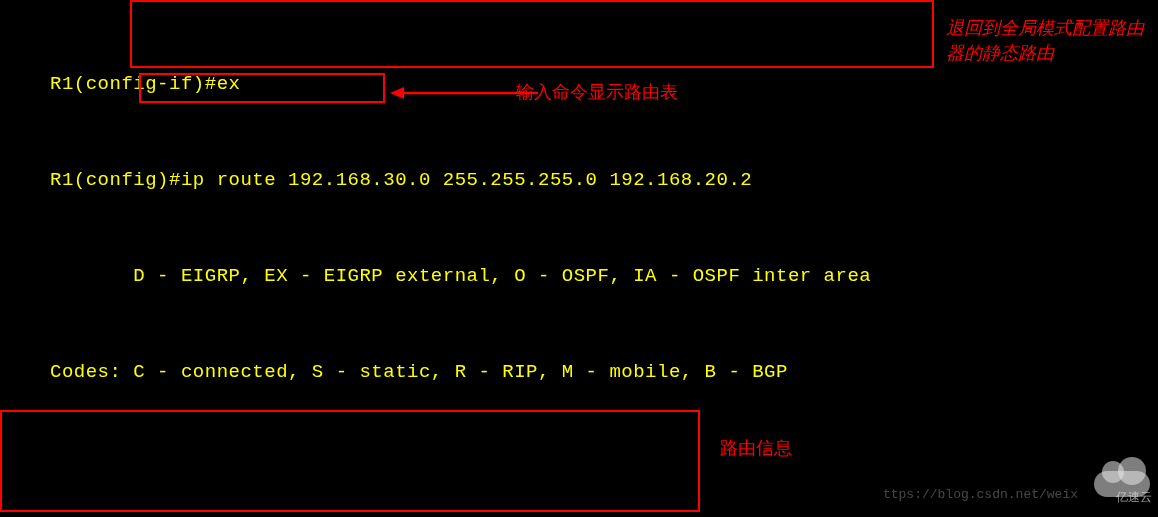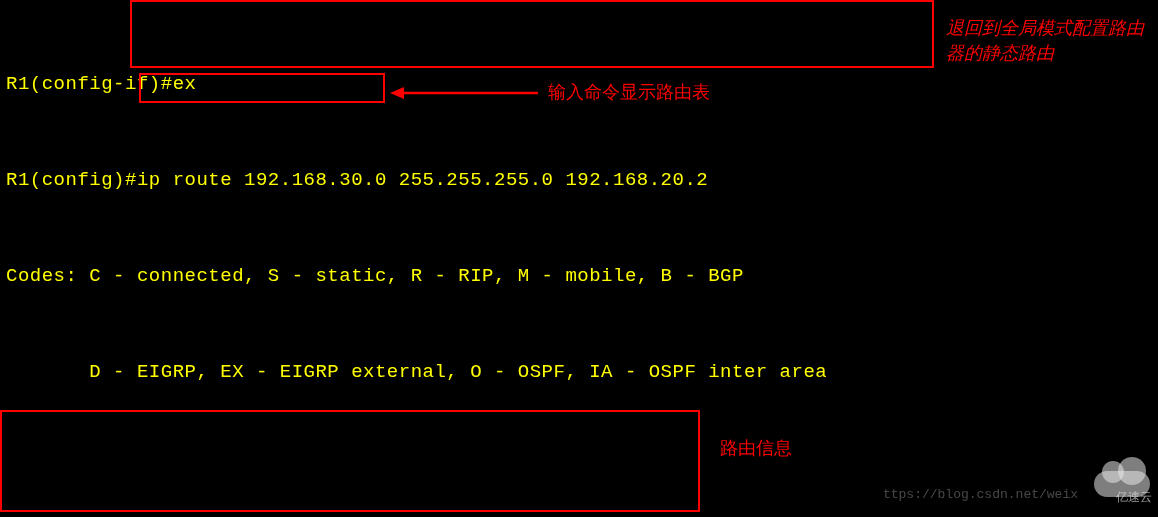--- a/index.html
+++ b/index.html
@@ -11,39 +11,39 @@
       color: #ffff00;
       position: relative;
       line-height: 32px;
       letter-spacing: 0.5px;
     }
     .terminal {
       padding: 4px 6px;
       white-space: pre;
       position: relative;
     }
-    .line { display: block; }
+    .line { display: block; margin-left: 44px; }
     .box {
       position: absolute;
       border: 2px solid #ff0000;
       pointer-events: none;
     }
     .box-top { left: 130px; top: 0px; width: 804px; height: 68px; }
     .box-mid { left: 139px; top: 73px; width: 246px; height: 30px; }
     .box-bot { left: 0px; top: 410px; width: 700px; height: 102px; }
     .ann {
       position: absolute;
       color: #ff0000;
       font-family: "Microsoft YaHei", "SimSun", sans-serif;
       font-size: 18px;
       line-height: 1.4;
       letter-spacing: 0;
     }
     .ann-top { left: 946px; top: 16px; width: 200px; font-style: italic; }
-    .ann-mid { left: 548px; top: 80px; }
+    .ann-mid { left: 516px; top: 80px; }
     .ann-bot { left: 720px; top: 436px; }
     .arrow {
       position: absolute;
       left: 390px;
       top: 86px;
       width: 148px;
       height: 14px;
       pointer-events: none;
     }
     .watermark {
@@ -74,22 +74,22 @@
       font-family: "Microsoft YaHei","SimSun",sans-serif;
       font-size: 12px; letter-spacing: 0;
     }
   </style>
 </head>
 <body>
 
 <div class="terminal">
   <span class="line">R1(config-if)#ex</span>
   <span class="line">R1(config)#ip route 192.168.30.0 255.255.255.0 192.168.20.2</span>
+  <span class="line">       D - EIGRP, EX - EIGRP external, O - OSPF, IA - OSPF inter area</span>
   <span class="line">Codes: C - connected, S - static, R - RIP, M - mobile, B - BGP</span>
-  <span class="line">       D - EIGRP, EX - EIGRP external, O - OSPF, IA - OSPF inter area</span>
   
   
   
   
   
   <span class="line"></span>
   
   <span class="line"></span>
   
   

